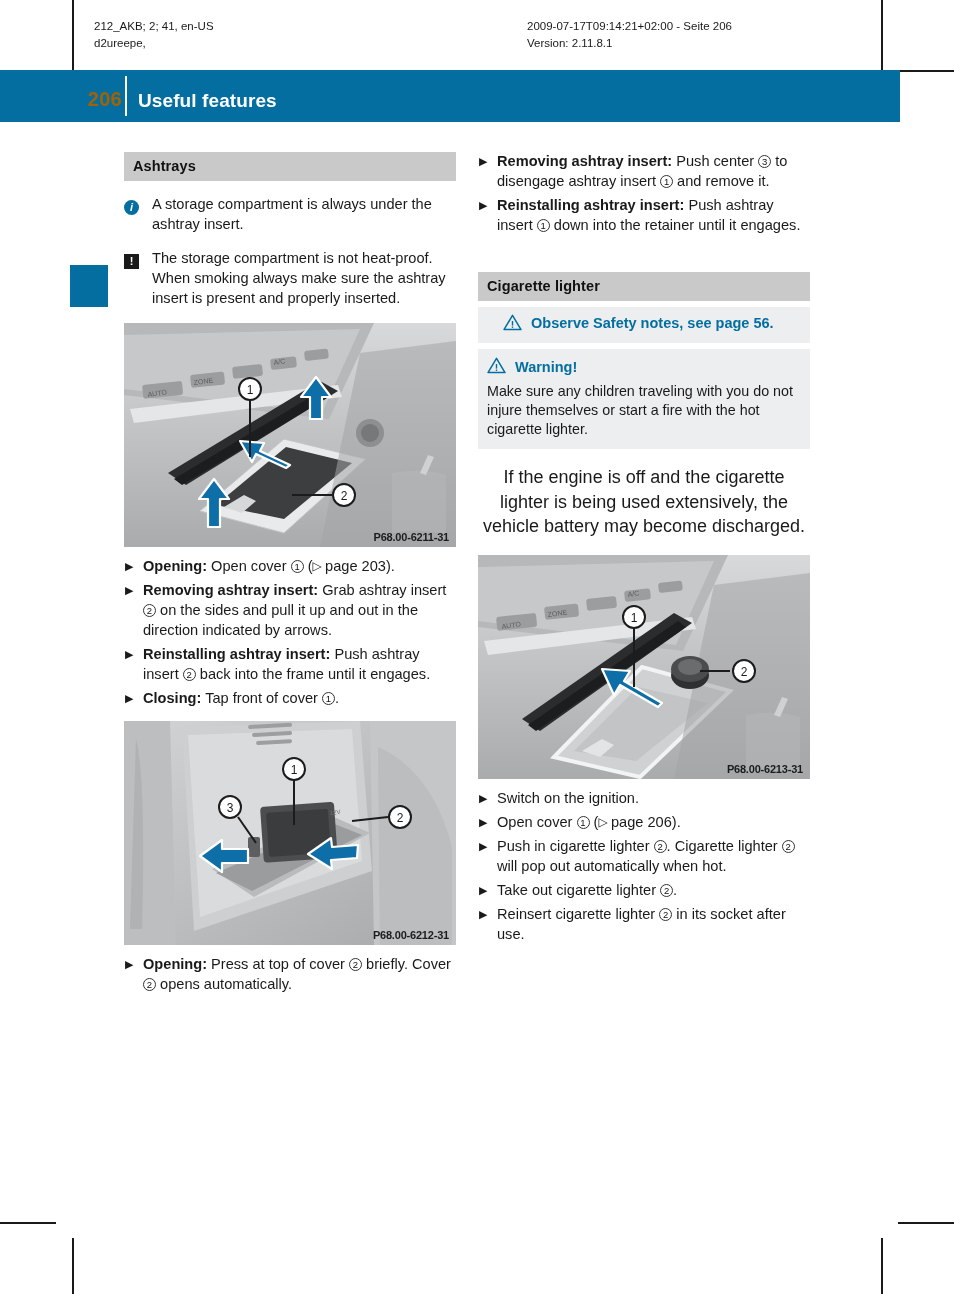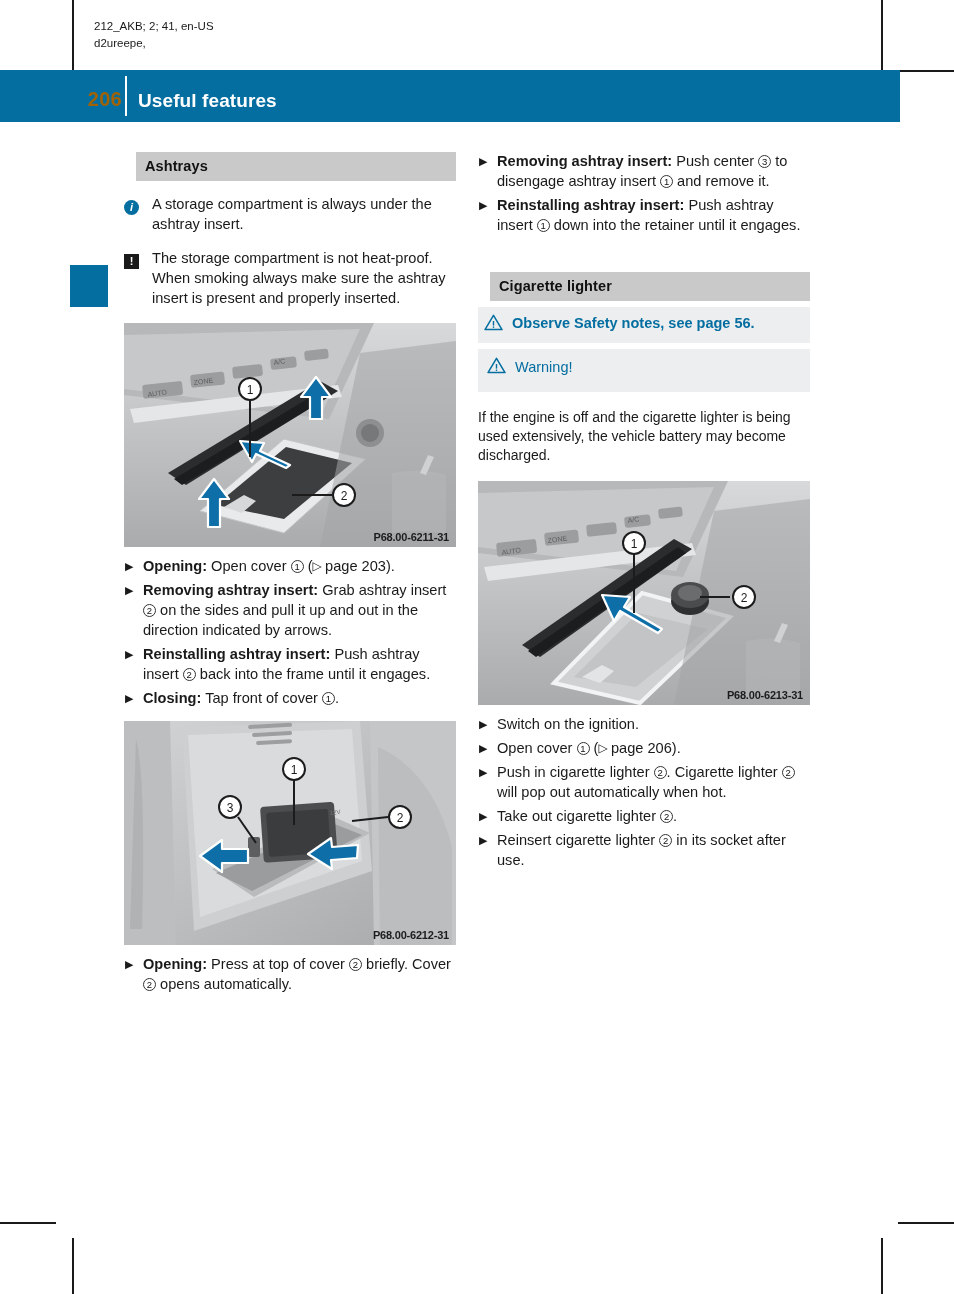--- a/index.html
+++ b/index.html
@@ -48,29 +48,29 @@
 
   
   .col { position: absolute; top: 152px; width: 332px; }
   .col.left  { left: 124px; }
   .col.right { left: 478px; }
 
   
   .sec-title {
     background: #c9c9c9; color: #111;
     font-size: 14.5px; font-weight: bold;
-    padding: 6px 9px 7px 9px; letter-spacing: .1px; margin-left: 12px;
+    padding: 6px 9px 7px 9px; letter-spacing: .1px;
   }
   .sub-title {
     color: #111; font-size: 15px; font-weight: bold;
     padding: 0 0 5px 0; border-bottom: 1.6px solid #555;
     letter-spacing: .1px;
   }
 
-  .para { font-size: 14px; line-height: 1.37; color: #1a1a1a; }
+  .para { font-size: 18px; line-height: 1.37; color: #1a1a1a; text-align: center; }
 
   
   .note { display: flex; font-size: 14.6px; line-height: 1.37; color:#1a1a1a; }
   .note .noteicon { flex: 0 0 20px; margin-right: 8px; padding-top: 2px; }
   .note .notetext { flex: 1 1 auto; }
 
   .ico-info {
     display:inline-block; width:15px; height:15px; border-radius:50%;
     background:#046ea1; color:#fff; font-size:11px; font-weight:bold;
     text-align:center; line-height:15px; font-style:italic;
@@ -97,33 +97,33 @@
   .cref {
     display: inline-block; width: 13px; height: 13px; line-height: 12px;
     border: 1.1px solid #333; border-radius: 50%;
     font-size: 9.5px; text-align: center; vertical-align: 1px;
     color: #111; font-weight: normal;
   }
   .xref-tri { font-size: 12px; vertical-align: 1px; }
 
   
   .safety-box {
-    background: #eceeef; padding: 7px 10px 8px 6px;
+    background: #eceeef; padding: 7px 10px 8px 25px;
     display: flex; align-items: flex-start;
   }
   .safety-box .tri { flex: 0 0 22px; }
   .safety-box .stext {
     color: #046ea1; font-size: 14.5px; font-weight: bold; line-height: 1.3;
     padding-left: 6px;
   }
   .warn-box { background: #eceeef; padding: 8px 10px 10px 9px; }
   .warn-head { display: flex; align-items: center; margin-bottom: 4px; }
   .warn-head .tri { flex: 0 0 22px; }
   .warn-head .wtitle {
-    color: #046ea1; font-size: 14.5px; font-weight: normal; padding-left: 6px;
+    color: #046ea1; font-size: 14.5px; font-weight: bold; padding-left: 6px;
   }
   .warn-box p { font-size: 14.3px; line-height: 1.33; color: #1a1a1a; margin-bottom: 7px; }
   .warn-box p:last-child { margin-bottom: 0; }
 
   
   .figure { position: relative; width: 332px; overflow: hidden; background: #b9bbbd; }
   .figure svg { display: block; width: 100%; height: 100%; }
   .figcode {
     position: absolute; right: 7px; bottom: 4px;
     font-size: 11px; color: #1c1c1c; font-weight: bold;
@@ -144,20 +144,22 @@
   <div class="crop h" style="left:0px; top:70px; width:56px;"></div>
   <div class="crop v" style="left:881px; top:0px; height:70px;"></div>
   <div class="crop h" style="left:898px; top:70px; width:56px;"></div>
   <div class="crop h" style="left:0px; top:1222px; width:56px;"></div>
   <div class="crop v" style="left:72px; top:1238px; height:56px;"></div>
   <div class="crop h" style="left:898px; top:1222px; width:56px;"></div>
   <div class="crop v" style="left:881px; top:1238px; height:56px;"></div>
 
   <div class="runhead left">212_AKB; 2; 41, en-US
 d2ureepe,</div>
+  <div class="runhead right">2009-07-17T09:14:21+02:00 - Seite 206
+Version: 2.11.8.1</div>
 
   <div class="header-band"></div>
   <div class="header-pageno">206</div>
   <div class="header-rule"></div>
   <div class="header-title">Useful features</div>
 
   <div class="chapter-tab"></div>
 
   <div class="col left">
 
@@ -362,20 +364,21 @@
       <div class="warn-head">
         <div class="tri">
           <svg width="19" height="17" viewBox="0 0 19 17">
             <path d="M9.5 1.4 L18 15.6 L1 15.6 Z" fill="none" stroke="#046ea1" stroke-width="1.5" stroke-linejoin="round"></path>
             <rect x="8.8" y="7" width="1.4" height="4.6" fill="#046ea1"></rect>
             <rect x="8.8" y="12.5" width="1.4" height="1.4" fill="#046ea1"></rect>
           </svg>
         </div>
         <div class="wtitle">Warning!</div>
       </div>
+      <p>Make sure any children traveling with you do not injure themselves or start a fire with the hot cigarette lighter.</p>
     </div>
 
     <div class="para mb16">If the engine is off and the cigarette lighter is being used extensively, the vehicle battery may become discharged.</div>
 
     <div class="figure mb10" style="height:224px;">
       <svg viewBox="0 0 332 224" preserveAspectRatio="none">
         <defs>
           <linearGradient id="g4" x1="0" y1="0" x2="0" y2="1">
             <stop offset="0" stop-color="#d7d9da"></stop>
               <stop offset="1" stop-color="#a9abad"></stop>

